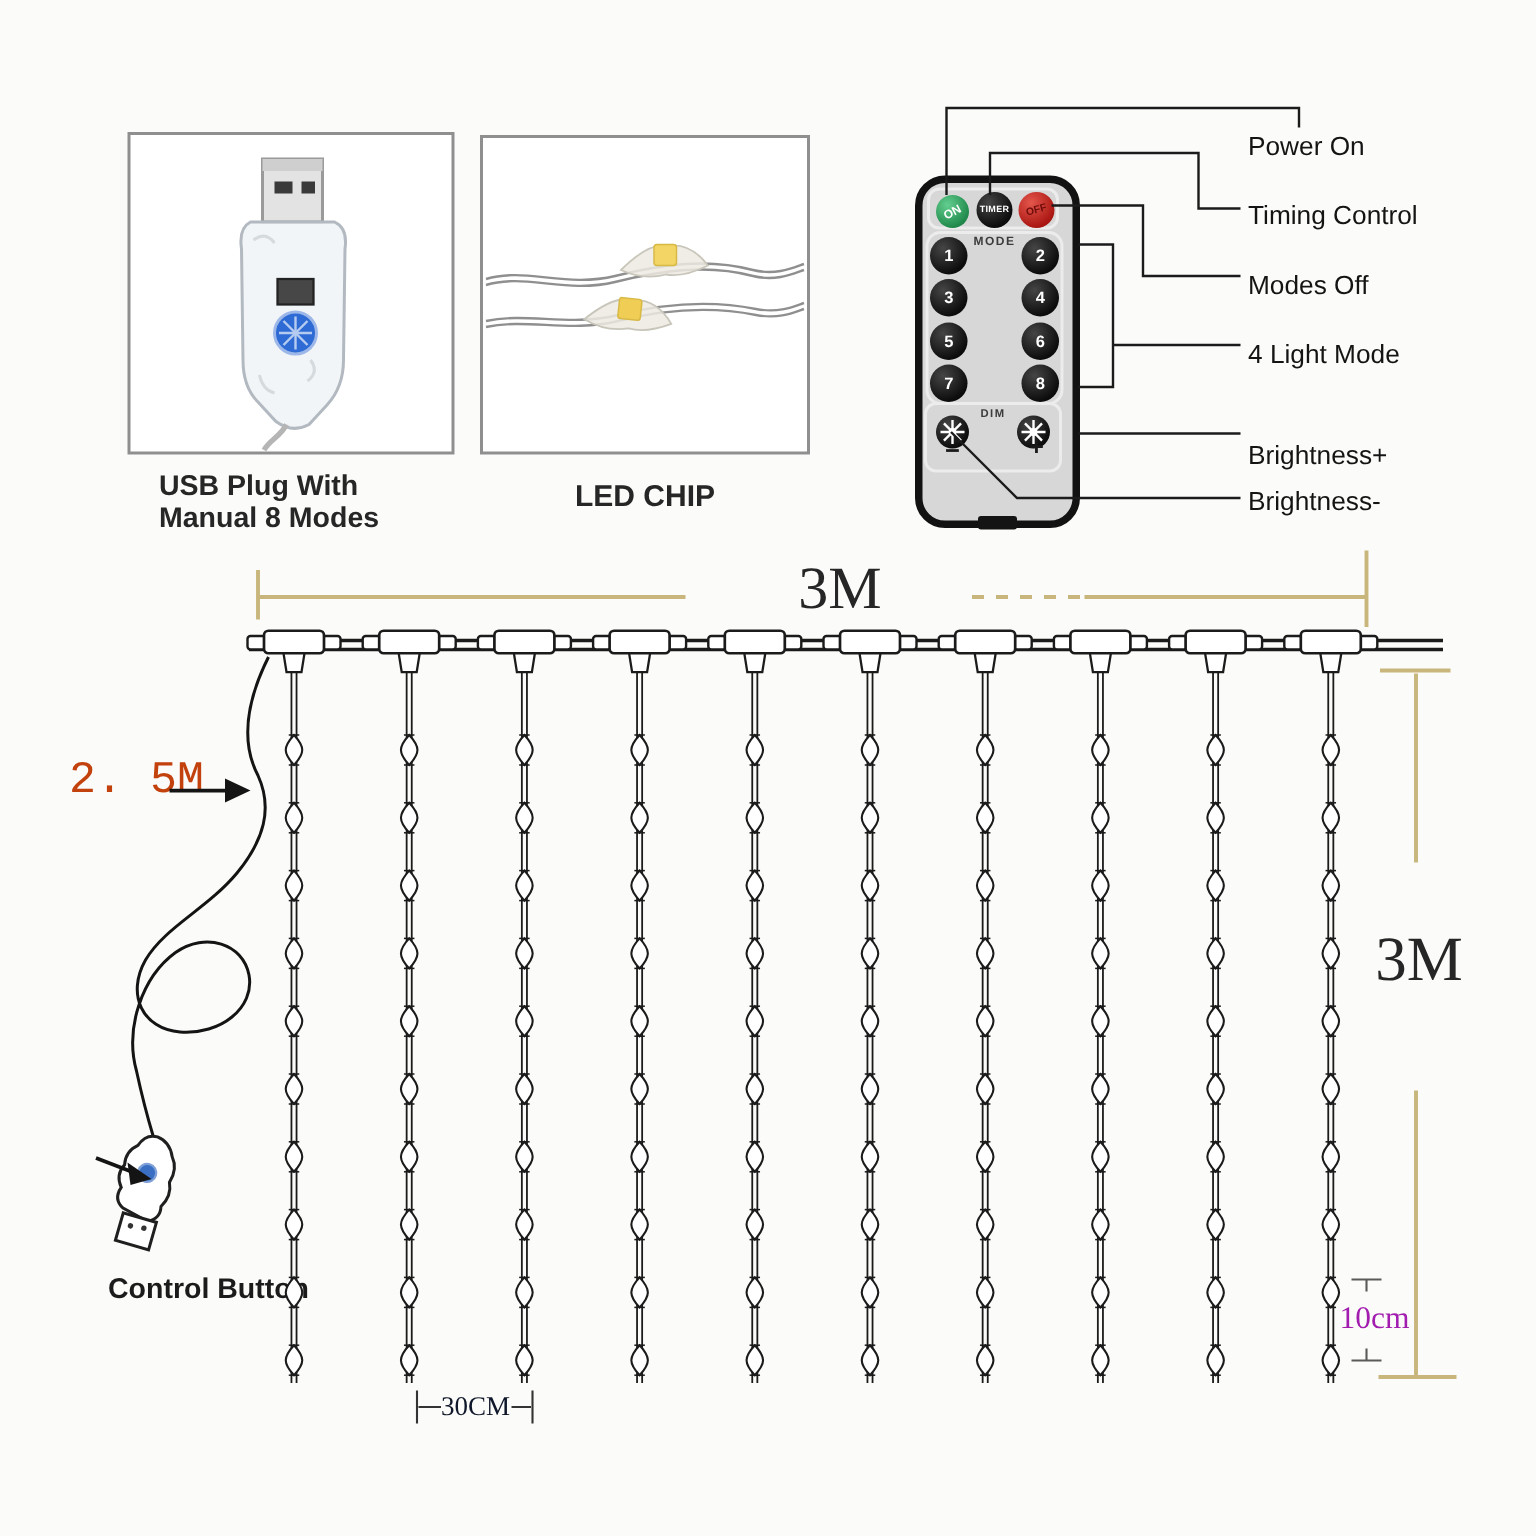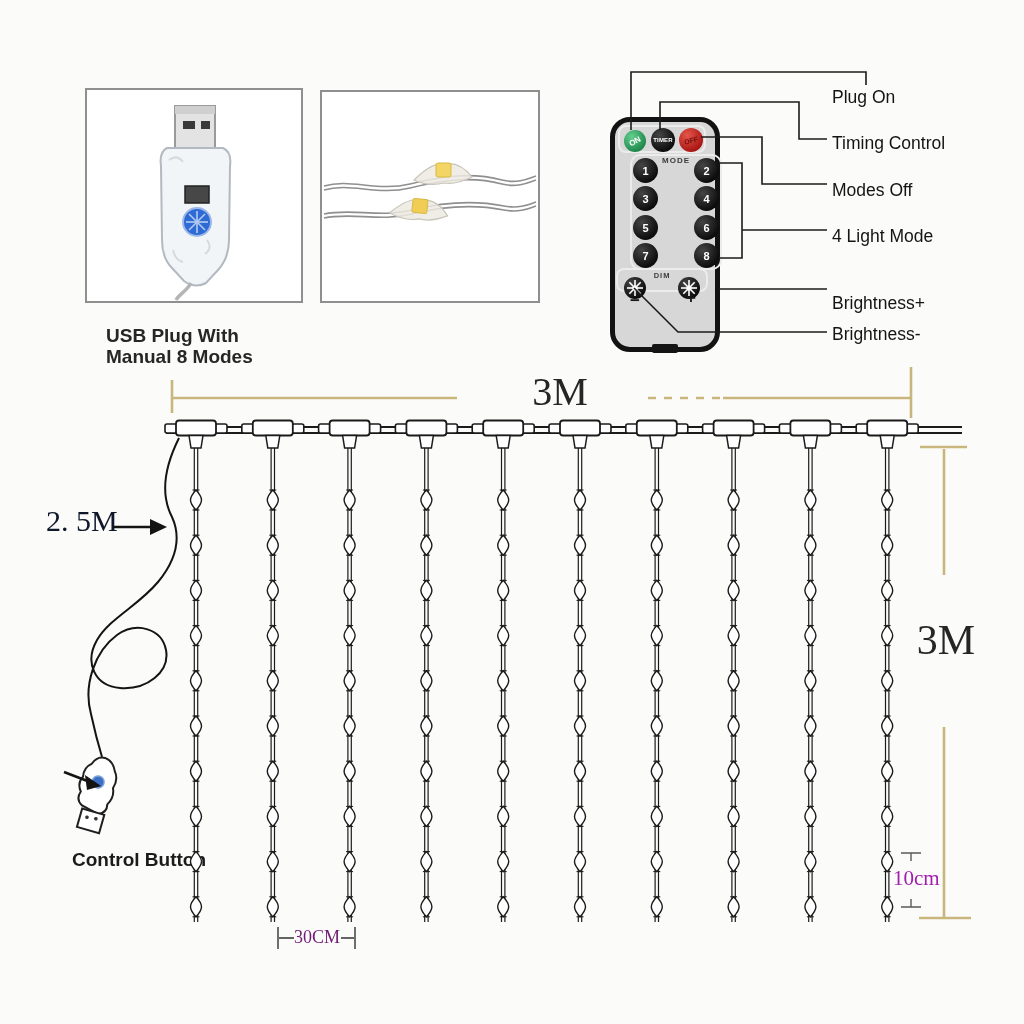--- a/index.html
+++ b/index.html
@@ -1,31 +1,31 @@
 <!DOCTYPE html>
 <html><head>
 <meta charset="utf-8">
 <style>
   html,body{margin:0;padding:0;background:#fbfbf9;}
   #page{position:relative;width:1024px;height:1024px;background:#fbfbf9;overflow:hidden;
         font-family:"Liberation Sans",sans-serif;color:#1c1c1c;}
   .photo-box{position:absolute;background:#fff;border:2px solid #8f8f8f;box-sizing:border-box;}
   #usb-box{left:85px;top:88px;width:218px;height:215px;}
   #led-box{left:320px;top:90px;width:220px;height:213px;}
-  .caption{position:absolute;font-weight:700;color:#262626;margin-top:11px;}
+  .caption{position:absolute;font-weight:700;color:#262626;}
   #usb-caption{left:106px;top:314px;font-size:19px;line-height:21px;}
   #led-caption{left:320px;top:320px;width:220px;text-align:center;font-size:20px;}
 
   
   #remote{position:absolute;left:610px;top:117px;width:110px;height:235px;background:#d7d7d7;
           border:5px solid #121212;border-radius:20px;box-sizing:border-box;z-index:2;}
   .panel{position:absolute;border:2px solid #ececec;border-radius:8px;box-sizing:border-box;}
   #top-panel{left:3px;top:3px;width:88px;height:28px;}
-  #mode-panel{left:15px;top:32px;width:92px;height:116px;border-radius:10px;}
-  #dim-panel{left:1px;top:146px;width:92px;height:24px;}
+  #mode-panel{left:2px;top:32px;width:92px;height:116px;border-radius:10px;}
+  #dim-panel{left:1px;top:146px;width:92px;height:47px;}
   .rbtn{position:absolute;border-radius:50%;display:flex;align-items:center;justify-content:center;
         color:#fff;font-weight:700;}
   .btn-black{background:radial-gradient(circle at 35% 30%,#454545,#0c0c0c 72%);}
   #btn-on{left:4px;top:3px;width:22px;height:22px;background:radial-gradient(circle at 35% 30%,#63cf8f,#1d8648 75%);font-size:8px;}
   #btn-on span{transform:rotate(-28deg);display:block;}
   #btn-timer{left:31px;top:1px;width:24px;height:24px;font-size:6px;letter-spacing:.2px;}
   #btn-off{left:59px;top:1px;width:24px;height:24px;background:radial-gradient(circle at 35% 30%,#e4564c,#a81410 75%);
            color:#6e0d0a;font-size:7px;}
   #btn-off span{transform:rotate(-15deg);display:block;}
   .mode-btn{width:25px;height:25px;font-size:11px;}
@@ -41,23 +41,23 @@
   #remote-notch{position:absolute;left:50%;bottom:-6px;transform:translateX(-50%);
                 width:26px;height:9px;background:#141414;border-radius:2px;}
 
   
   .callout-label{position:absolute;left:832px;font-size:17.5px;font-weight:500;color:#141414;line-height:22px;z-index:6;}
 
   
   .serif{font-family:"Liberation Serif","DejaVu Serif",serif;}
   #dim-3m-top{position:absolute;left:520px;top:368px;width:80px;text-align:center;font-size:40px;color:#262626;}
   #dim-3m-right{position:absolute;left:908px;top:616px;width:76px;text-align:center;font-size:42px;color:#262626;}
-  #dim-2-5m{position:absolute;left:46px;top:504px;font-size:30px;color:#0f172a;}
+  #dim-2-5m{position:absolute;left:46px;top:504px;font-size:30px;color:#c2410c;font-family:Liberation Mono, monospace;}
   #dim-10cm{position:absolute;left:893px;top:866px;font-size:21px;color:#a21caf;}
-  #dim-30cm{position:absolute;left:281px;top:927px;width:72px;text-align:center;font-size:18px;color:#701a75;}
+  #dim-30cm{position:absolute;left:281px;top:927px;width:72px;text-align:center;font-size:18px;color:#0f172a;}
   #control-button-label{position:absolute;left:72px;top:849px;font-size:19px;font-weight:600;color:#1b1b1b;}
 
   #lineart{position:absolute;left:0;top:0;z-index:5;pointer-events:none;}
 </style>
 </head>
 <body>
 
 <div id="page">
 
   <div class="photo-box" id="usb-box">
@@ -101,20 +101,21 @@
       <g stroke="#8f8f8f" stroke-width="1.6" fill="none">
         <path d="M2,122 C30,116 58,126 90,118 C122,110 152,108 182,114 C198,117 208,112 214,110"></path>
         <path d="M2,126 C30,120 58,130 90,122 C122,114 152,112 182,118 C198,121 208,116 214,114"></path>
       </g>
       <g transform="translate(98,118) rotate(6)">
         <path d="M-30,6 Q-12,-12 0,-10 Q16,-13 28,3 Q12,11 0,9 Q-15,13 -30,6 Z" fill="#eceae2" fill-opacity="0.85" stroke="#c8c6ba" stroke-width="1.2"></path>
         <rect x="-8" y="-11" width="15" height="14" rx="2" fill="#f0cd55" stroke="#d8b945" stroke-width="1"></rect>
       </g>
     </svg>
   </div>
+  <div class="caption" id="led-caption">LED CHIP</div>
 
   <div id="remote">
     <div class="panel" id="top-panel">
       <div class="rbtn" id="btn-on">
           <span>ON</span>
         </div>
       <div class="rbtn btn-black" id="btn-timer">
           <span>TIMER</span>
         </div>
       <div class="rbtn" id="btn-off">
@@ -155,21 +156,21 @@
             </g>
             <circle cx="9" cy="9" r="2.6" fill="#fff"></circle>
           </svg>
       </div>
       <div class="dim-sign" id="dim-minus">−</div>
       <div class="dim-sign" id="dim-plus">+</div>
     </div>
     <div id="remote-notch"></div>
   </div>
 
-  <div class="callout-label" style="top:86px">Plug On</div>
+  <div class="callout-label" style="top:86px">Power On</div>
   <div class="callout-label" style="top:132px">Timing Control</div>
   <div class="callout-label" style="top:179px">Modes Off</div>
   <div class="callout-label" style="top:225px">4 Light Mode</div>
   <div class="callout-label" style="top:292px">Brightness+</div>
   <div class="callout-label" style="top:323px">Brightness-</div>
 
   <div id="dim-3m-top" class="serif">3M</div>
   <div id="dim-3m-right" class="serif">3M</div>
   <div id="dim-2-5m" class="serif">2. 5M</div>
   <div id="dim-10cm" class="serif">10cm</div>

